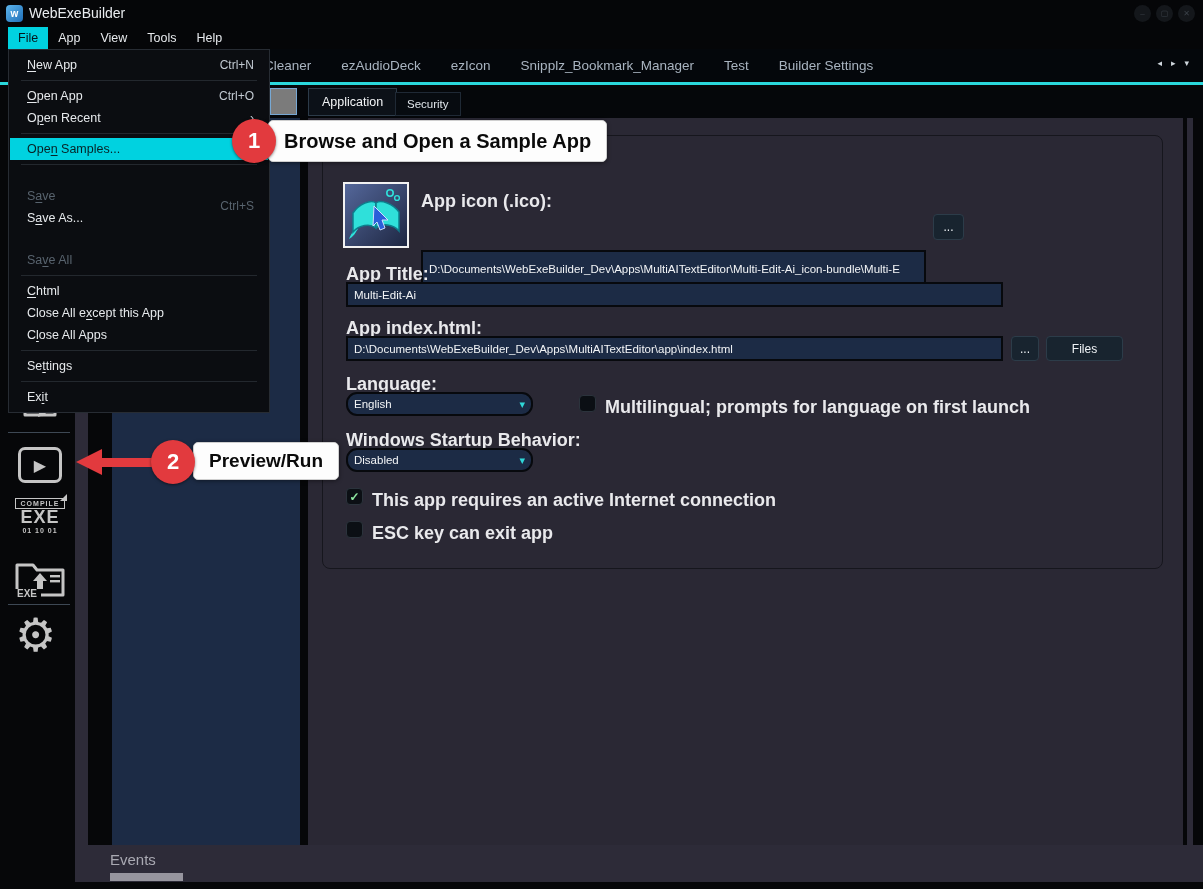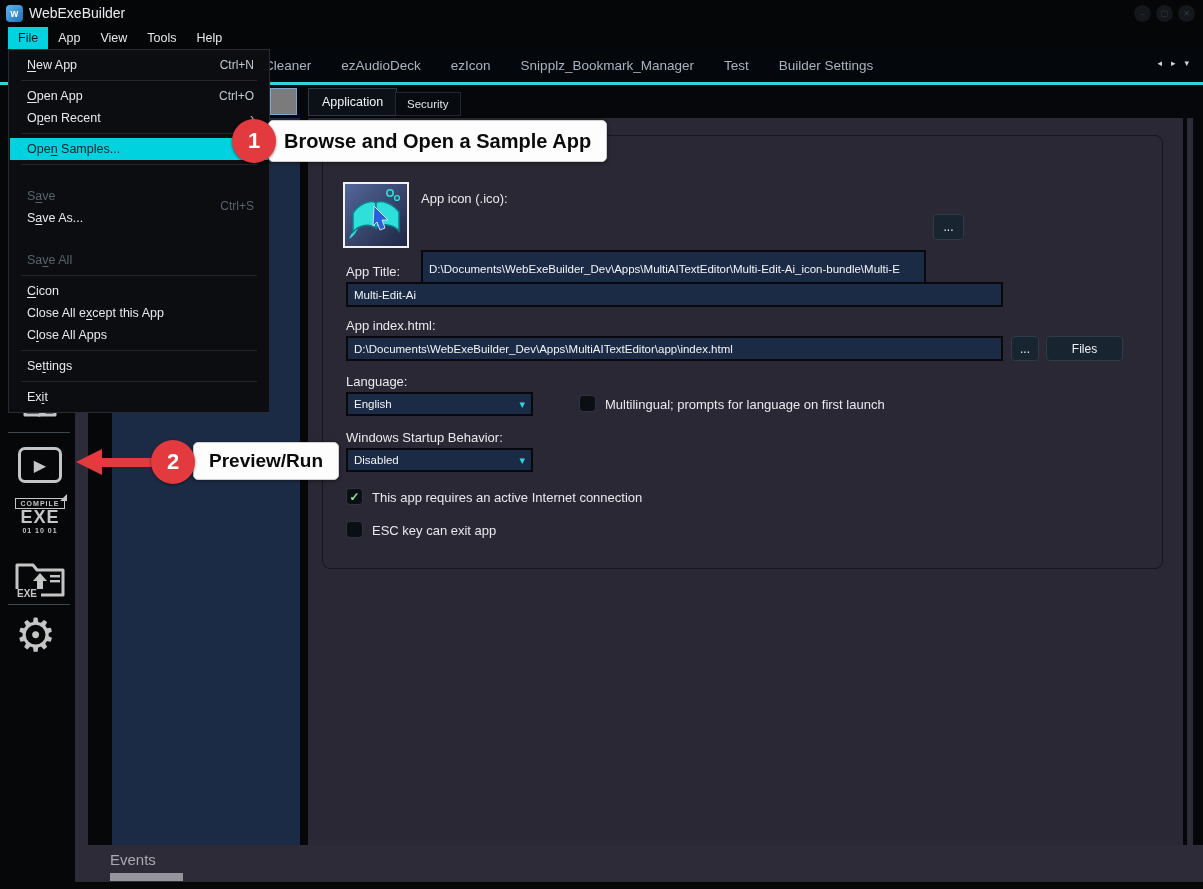--- a/index.html
+++ b/index.html
@@ -42,24 +42,24 @@
     color:#dfe5ea; font-size:11.5px; display:flex; align-items:center; padding:0 11px; }
 
   
   .stripL { left:75px; top:118px; width:13px; height:727px; background:#2d2b38; }
   .navy   { left:112px; top:118px; width:188px; height:727px; background:#1c2b45; }
   .main   { left:308px; top:118px; width:875px; height:727px; background:#2a2834; }
   .stripR { left:1187px; top:118px; width:6px; height:727px; background:#2d2b38; }
   .groupbox { left:14px; top:17px; width:841px; height:434px; border:1px solid #16161d; border-radius:8px; }
 
   
-  .lbl { color:#e9e9ec; font-size:13px; white-space:nowrap; }
+  .lbl { color:#e9e9ec; font-size:18px; white-space:nowrap;font-weight:bold; }
   .tbox { background:#1c2b45; border:2px solid #07090d; color:#f2f4f6; font-size:11.5px;
     display:flex; align-items:center; padding:0 6px; white-space:nowrap; overflow:hidden; }
-  .dd { justify-content:space-between; }
+  .dd { justify-content:space-between;border-radius:11px; }
   .chev { color:#2fd8d8; font-size:11px; margin-left:6px; }
   .btn { background:#18242f; border:1px solid #2c3c49; border-radius:4px; color:#eef2f5;
     font-size:12px; display:flex; align-items:center; justify-content:center; }
   .cb { width:17px; height:17px; border-radius:4px; background:#0b0f14; border:1px solid #2b333c;
     display:flex; align-items:center; justify-content:center; }
   .cb .ck { color:#8fe9a2; font-size:12px; font-weight:bold; line-height:1; }
   .iconframe { left:20px; top:46px; width:66px; height:66px; border:2px solid #f2f2f2;
     background:#2a3550; }
 
   
@@ -275,21 +275,21 @@
       <span class="sc">Ctrl+S</span>
     </div>
     <div class="menu-item">
       <span><span>S</span><u>a</u><span>ve As...</span></span>
     </div>
     <div class="menu-item disabled">
       <span><span>Sa</span><u>v</u><span>e All</span></span>
     </div>
     <div class="menu-sep"></div>
     <div class="menu-item">
-      <span><span></span><u>C</u><span>icon</span></span>
+      <span><span></span><u>C</u><span>html</span></span>
     </div>
     <div class="menu-item">
       <span><span>Close All e</span><u>x</u><span>cept this App</span></span>
     </div>
     <div class="menu-item">
       <span><span>C</span><u>l</u><span>ose All Apps</span></span>
     </div>
     <div class="menu-sep"></div>
     <div class="menu-item">
       <span><span>Se</span><u>t</u><span>tings</span></span>

